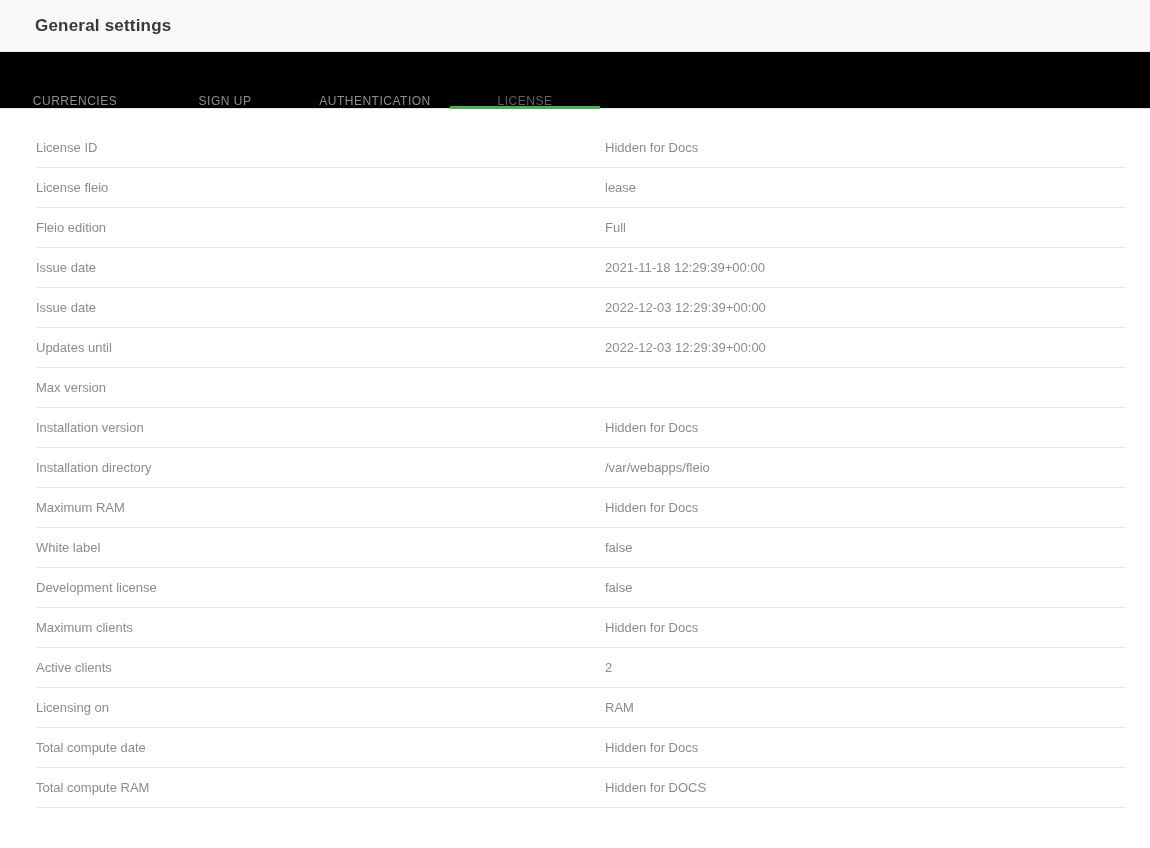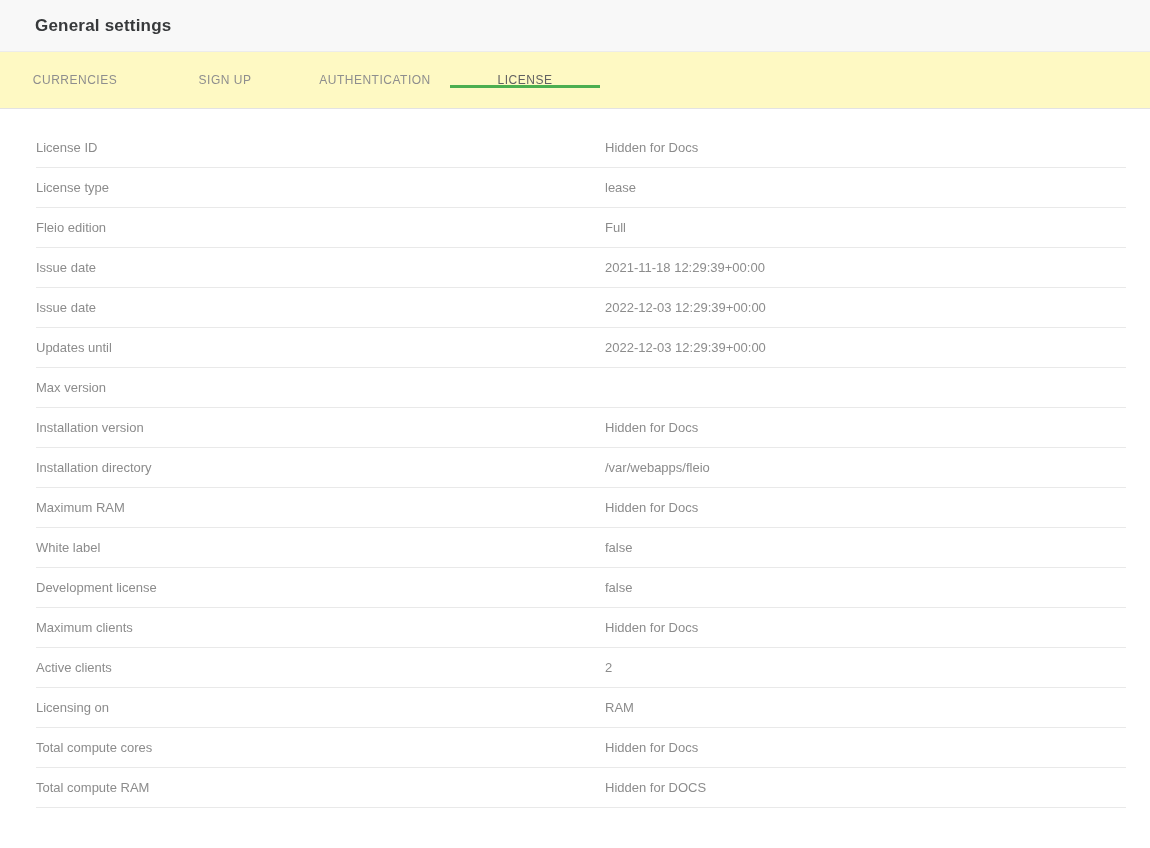--- a/index.html
+++ b/index.html
@@ -22,24 +22,24 @@
   .app-header .title {
     font-size: 17px;
     font-weight: bold;
     color: #37393b;
     letter-spacing: 0.2px;
   }
 
   
   .tab-bar {
     height: 57px;
-    background: #fef9c3;
+    background: #000000;
     border-bottom: 1px solid #e3e3e3;
     display: flex;
-    align-items: center;
+    align-items: flex-end;
   }
   .tab {
     position: relative;
     width: 150px;
     display: flex;
     align-items: center;
     justify-content: center;
     font-size: 12px;
     letter-spacing: 0.5px;
     color: #8e8e8e;
@@ -105,21 +105,21 @@
     <div class="indicator"></div>
   </div>
 </div>
 
 <div class="table-wrap">
   <div class="row">
     <div class="label">License ID</div>
     <div class="value">Hidden for Docs</div>
   </div>
   <div class="row">
-    <div class="label">License type</div>
+    <div class="label">License fleio</div>
     <div class="value">lease</div>
   </div>
   <div class="row">
     <div class="label">Fleio edition</div>
     <div class="value">Full</div>
   </div>
   <div class="row">
     <div class="label">Issue date</div>
     <div class="value">2021-11-18 12:29:39+00:00</div>
   </div>
@@ -161,20 +161,20 @@
   </div>
   <div class="row">
     <div class="label">Active clients</div>
     <div class="value">2</div>
   </div>
   <div class="row">
     <div class="label">Licensing on</div>
     <div class="value">RAM</div>
   </div>
   <div class="row">
-    <div class="label">Total compute cores</div>
+    <div class="label">Total compute date</div>
     <div class="value">Hidden for Docs</div>
   </div>
   <div class="row">
     <div class="label">Total compute RAM</div>
     <div class="value">Hidden for DOCS</div>
   </div>
 </div>
 
 </body></html>

